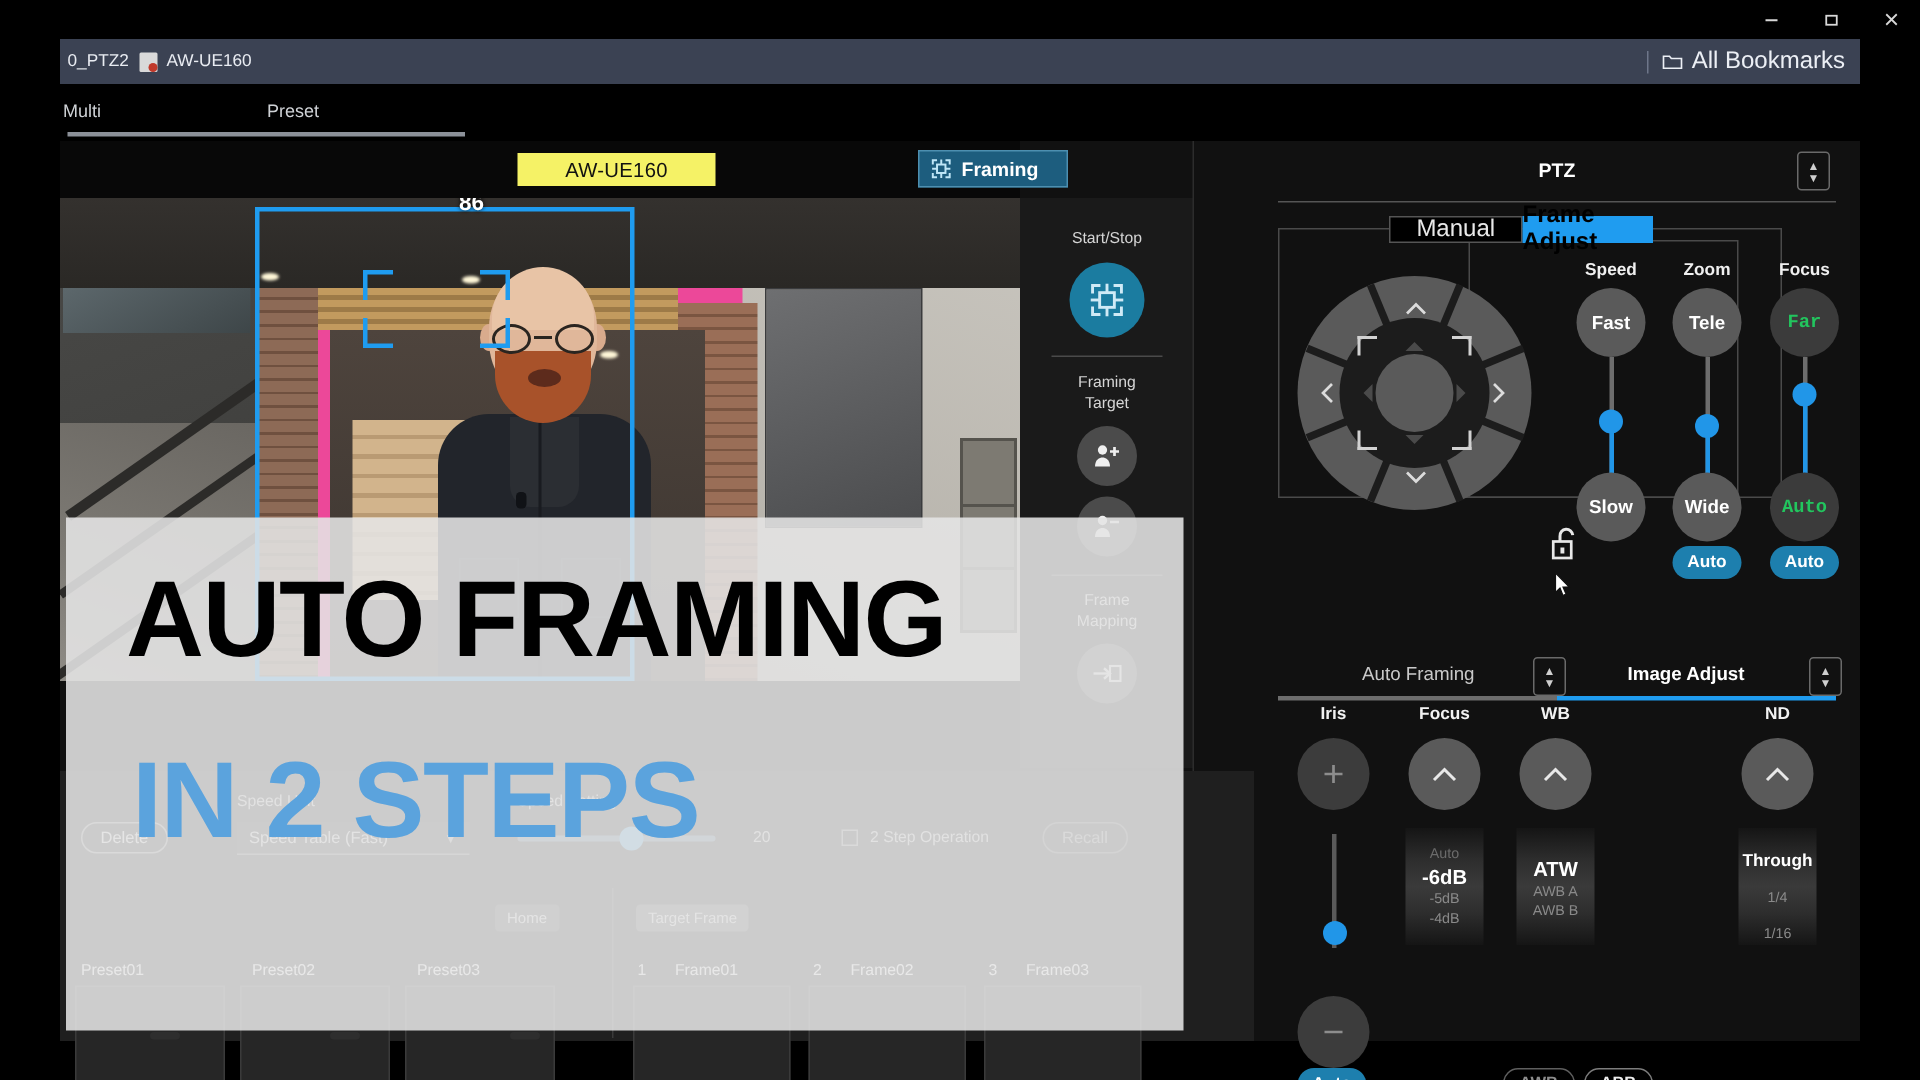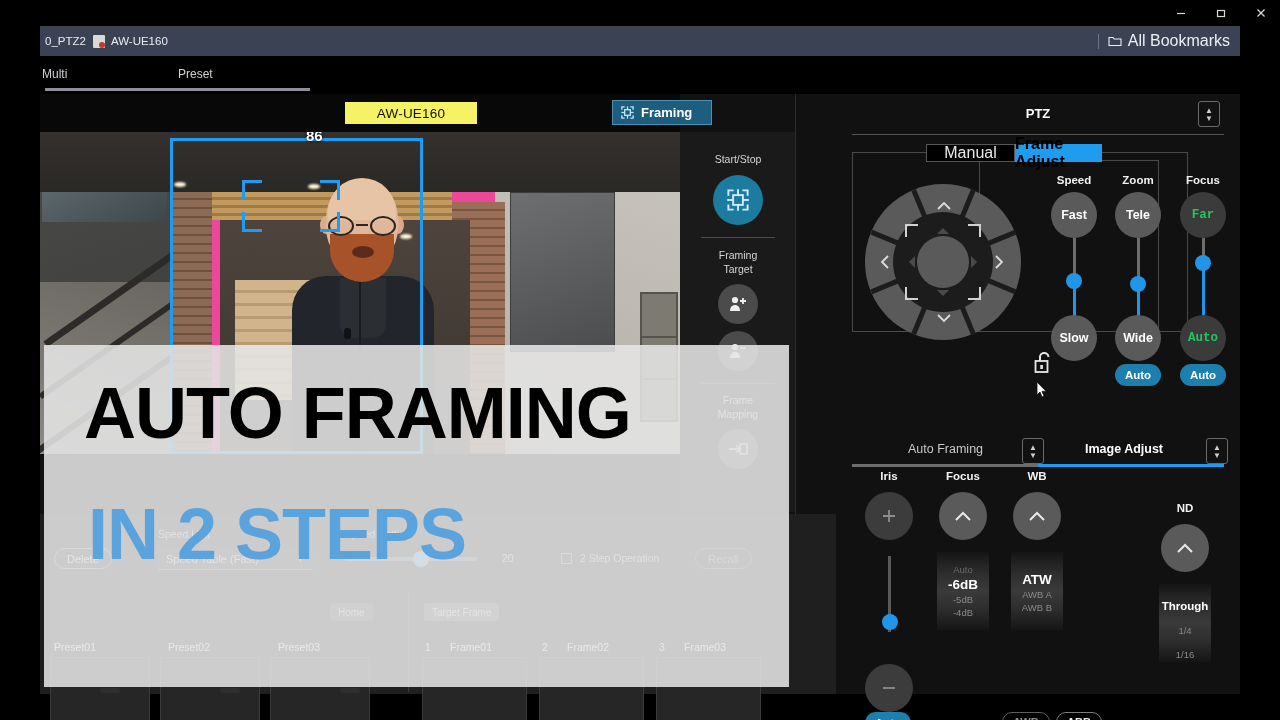--- a/index.html
+++ b/index.html
@@ -655,21 +655,21 @@
           <div class="drum" style="left:5px; top:82px;">
             <span class="d1"></span>
             <span class="d2">ATW</span>
             <span class="d3">AWB A</span>
             <span class="d4">AWB B</span>
           </div>
 
         </div>
 
 
-        <div class="ia-col" style="left:318px; top:0;margin-top:32px;">
+        <div class="ia-col" style="left:318px; top:0;">
           <div class="ia-lbl">ND</div>
           <div class="ia-rd" style="margin-top:10px;">
             <svg width="18" height="11" viewBox="0 0 18 11">
                 <path d="M2 9 L9 2 L16 9" fill="none" stroke="#e8e8e8" stroke-width="2"></path>
               </svg>
           </div>
           <div class="drum" style="left:5px; top:82px;gap:13px;">
             <span class="d1"></span>
             <span class="d2" style="font-size:11.5px;">Through</span>
             <span class="d3">1/4</span>

